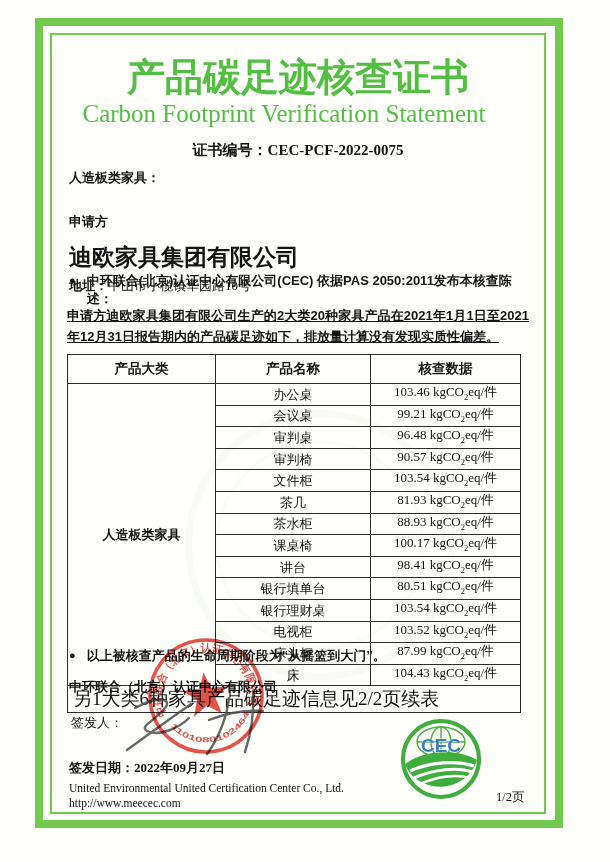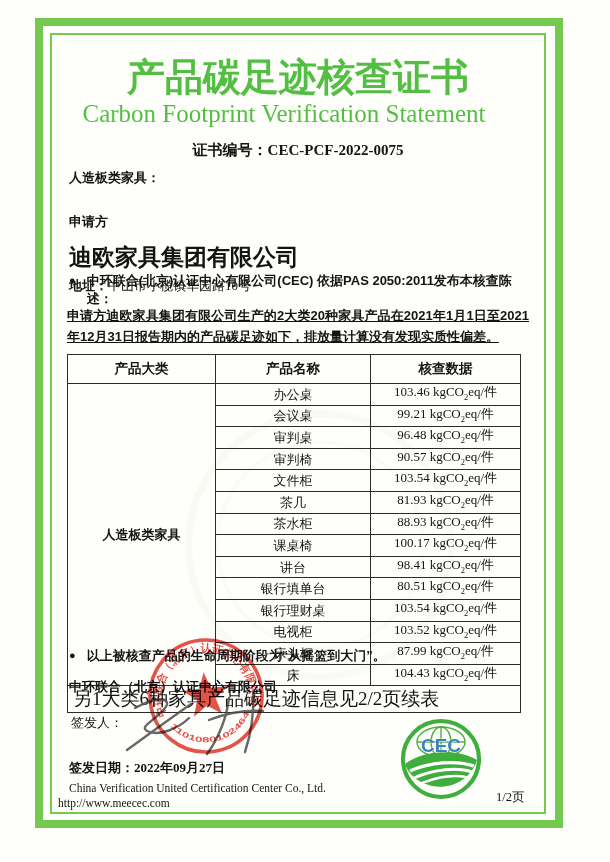--- a/index.html
+++ b/index.html
@@ -67,21 +67,21 @@
   table.data thead th:nth-child(2){width:155px;}
   table.data tbody td{height:16px;font-size:13px;font-family:"Liberation Serif",serif;line-height:15px;}
   td.cat-cell{font-family:"Liberation Sans",sans-serif;font-weight:bold;font-size:13.5px;}
   td.value-cell sub{font-size:8.5px;}
   tr.foot-row td{height:18px;text-align:left;padding-left:5px;font-size:19px;font-family:"Liberation Serif",serif;}
   .issuer-company{position:absolute;left:69px;top:678px;font-size:13px;font-weight:bold;}
   .signer-line{position:absolute;left:71px;top:714px;font-size:13px;font-weight:normal;}
   .date-line{position:absolute;left:69px;top:759px;font-size:13px;font-weight:bold;}
   .date-line .date-value{font-family:"Liberation Serif",serif;}
   .company-en{position:absolute;left:69px;top:782px;font-size:11.5px;font-family:"Liberation Serif",serif;}
-  .website{position:absolute;left:58px;top:797px;font-size:11.5px;font-family:"Liberation Serif",serif;}
+  .website{position:absolute;left:69px;top:797px;font-size:11.5px;font-family:"Liberation Serif",serif;}
   .page-num{position:absolute;left:496px;top:789px;font-size:12.5px;font-family:"Liberation Serif",serif;}
   .signature-svg{position:absolute;left:105px;top:688px;z-index:3;}
   .stamp-svg{position:absolute;left:120px;top:610px;z-index:4;opacity:0.88;mix-blend-mode:multiply;}
   .cec-logo-svg{position:absolute;left:398px;top:716px;z-index:2;}
 </style>
 </head>
 <body>
 
 <div class="page">
 
@@ -191,21 +191,21 @@
   <div class="bullet-line bullet-2">
     <span class="bullet-dot">●</span>
     <span>以上被核查产品的生命周期阶段为“从摇篮到大门”。</span>
   </div>
 
   <div class="issuer-company">中环联合（北京）认证中心有限公司</div>
   <div class="signer-line">签发人：</div>
   <div class="date-line">
     <span>签发日期：</span><span class="date-value">2022年09月27日</span>
   </div>
-  <div class="company-en">China Verification United Certification Center Co., Ltd.</div>
+  <div class="company-en">United Environmental United Certification Center Co., Ltd.</div>
   <div class="website">http://www.meecec.com</div>
   <div class="page-num">1/2页</div>
 
   <svg class="signature-svg" width="200" height="75" viewBox="0 0 200 75">
     <g fill="none" stroke="#4d4d4d" stroke-width="2.4" stroke-linecap="round" opacity="0.85">
       <path d="M 30,20 C 52,8 68,10 60,20 C 50,33 34,38 42,43 C 54,49 74,40 84,30"></path>
       <path d="M 22,62 C 44,46 66,30 86,16"></path>
       <path d="M 124,10 C 122,28 114,50 102,66"></path>
       <path d="M 148,6 C 149,26 146,46 140,64"></path>
       <path d="M 104,32 C 122,25 142,22 158,23"></path>

